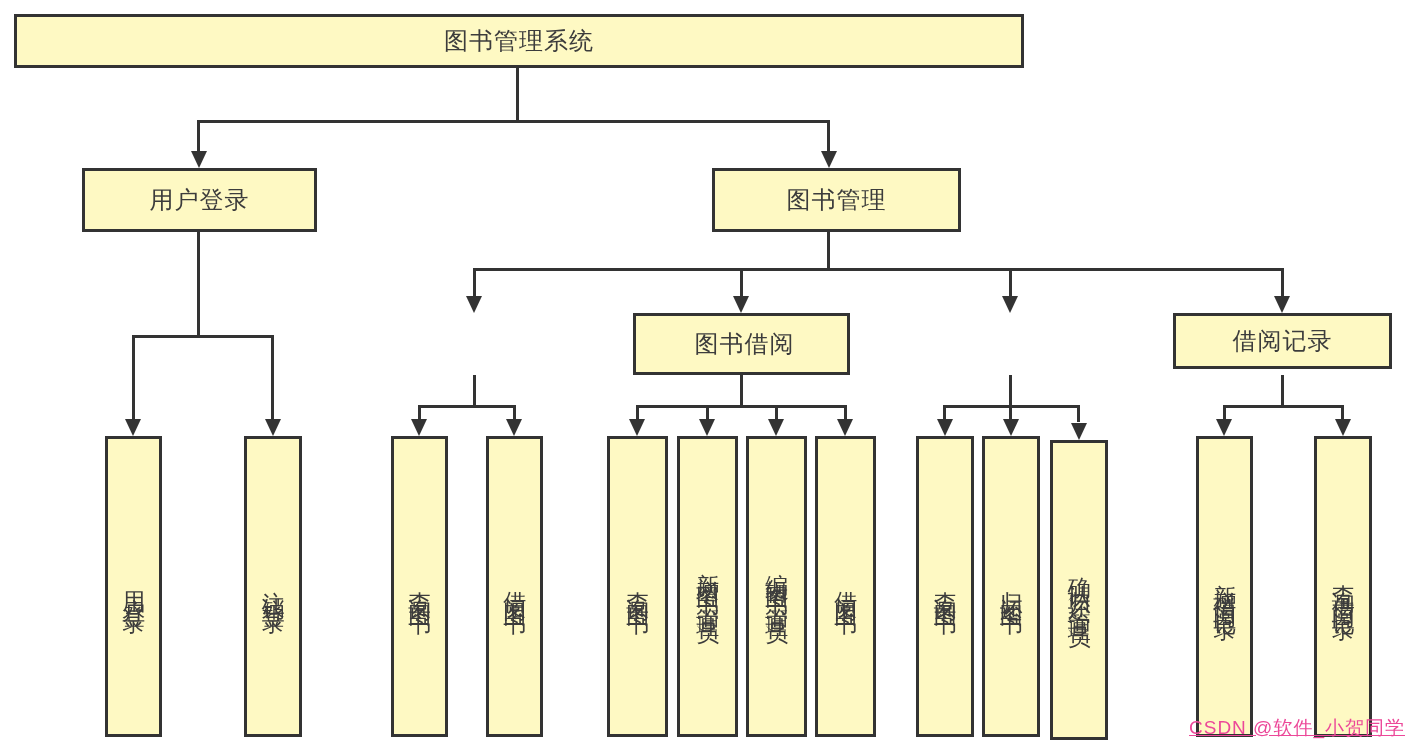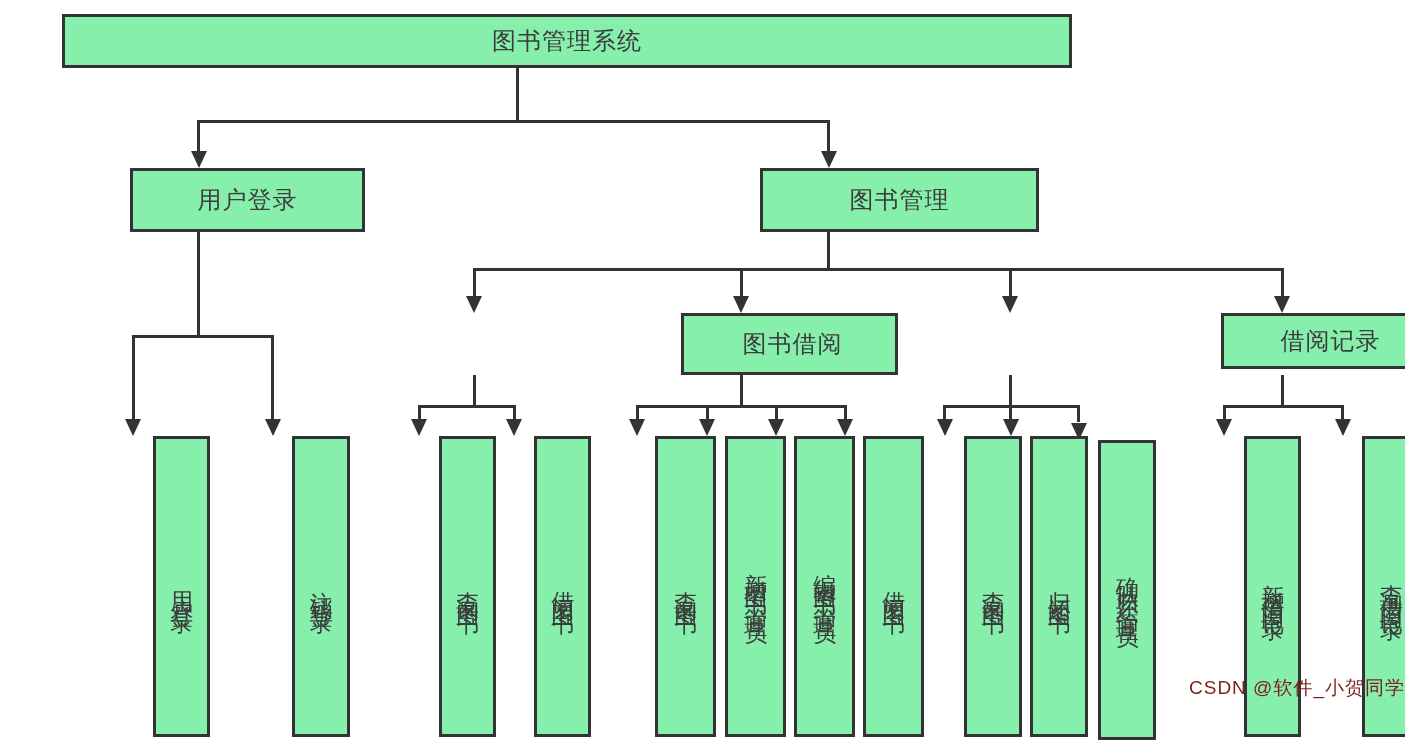--- a/index.html
+++ b/index.html
@@ -1,54 +1,53 @@
 <!DOCTYPE html>
 <html><head>
 <meta charset="utf-8">
 <style>
   html,body { margin:0; padding:0; background:#ffffff; }
   .stage {
     position:relative; width:1405px; height:747px; background:#ffffff;
     font-family:"Liberation Sans", sans-serif; overflow:hidden;
   }
   .box {
-    position:absolute; background:#86efac; border:3px solid #333333;
+    position:absolute; background:#fef9c3; border:3px solid #333333;
     box-sizing:border-box; display:flex; align-items:center; justify-content:center;
     z-index:2;
-    margin-left:48px;
   }
   .box-h .label { font-size:24px; color:#3c3c3c; letter-spacing:1px; white-space:nowrap; }
   .box-v .label {
     writing-mode:vertical-rl; font-size:23px; color:#3c3c3c;
     letter-spacing:7px; line-height:1.1; white-space:nowrap;
   }
   .vline,.hline { position:absolute; background:#333333; z-index:1; }
   .arrow {
     position:absolute; width:0; height:0; z-index:1;
     border-left:8px solid transparent; border-right:8px solid transparent;
     border-top:17px solid #333333;
   }
   .watermark {
-    position:absolute; left:1189px; top:675px; z-index:5;
-    font-size:19px; color:#7f1d1d; white-space:nowrap; letter-spacing:1px;
+    position:absolute; left:1189px; top:715px; z-index:5;
+    font-size:19px; color:#ec4899; white-space:nowrap; letter-spacing:1px;text-decoration:underline;
   }
 </style>
 </head>
 <body>
 
 <div class="stage">
 
   <div class="box box-h" style="left:14px; top:14px; width:1010px; height:54px;">
     <span class="label">图书管理系统</span>
   </div>
 
   <div class="box box-h" style="left:82px; top:168px; width:235px; height:64px;">
     <span class="label">用户登录</span>
   </div>
-  <div class="box box-h" style="left:712px; top:168px; width:279px; height:64px;">
+  <div class="box box-h" style="left:712px; top:168px; width:249px; height:64px;">
     <span class="label">图书管理</span>
   </div>
 
   <div class="box box-h" style="left:633px; top:313px; width:217px; height:62px;padding-left:6px;">
     <span class="label">图书借阅</span>
   </div>
   <div class="box box-h" style="left:1173px; top:313px; width:219px; height:56px;">
     <span class="label">借阅记录</span>
   </div>
 

